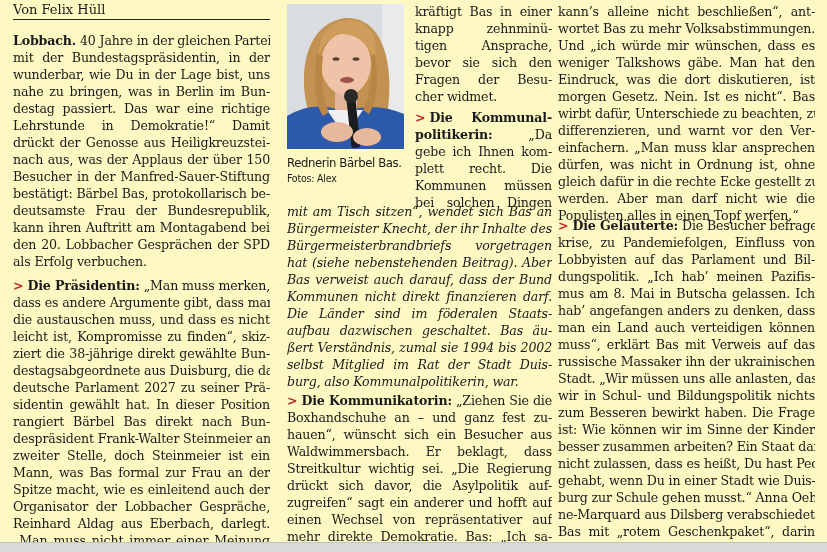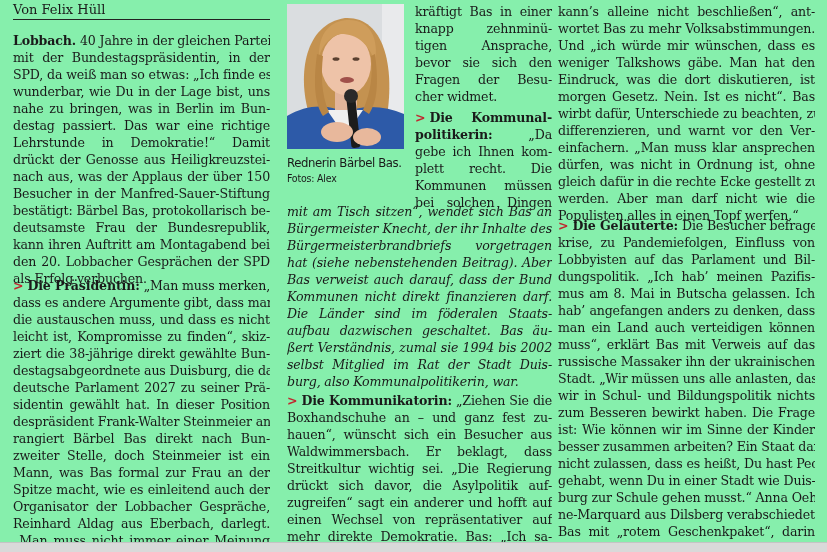--- a/index.html
+++ b/index.html
@@ -2,21 +2,21 @@
 <html><head>
   <meta charset="utf-8">
   <style>
     html, body { margin: 0; padding: 0; }
     body {
       width: 827px; height: 552px; overflow: hidden;
       background: #ffffff; position: relative;
       font-family: "DejaVu Serif", "Liberation Serif", serif;
       color: #1a1a1a;
     }
-    .page { position: absolute; left: 0; top: 0; width: 827px; height: 542px; background: #86efac; }
+    .page { position: absolute; left: 0; top: 0; width: 827px; height: 542px; background: #fef9c3; }
     .bottom-bar { position: absolute; left: 0; top: 542px; width: 827px; height: 10px; background: #d9d9d9; border-top: 1px solid #c4c4c4; }
     .col { position: absolute; top: 0; }
     .col1 { left: 13px; width: 257px; }
     .col2 { left: 287px; width: 265px; }
     .col3 { left: 558px; width: 257px; }
     .byline {
       position: absolute; left: 13px; top: 2px; width: 257px;
       font-size: 13px; line-height: 16px; padding-bottom: 1px;
       border-bottom: 1.5px solid #222;
     }
@@ -48,21 +48,20 @@
 <body>
 
 <div class="page">
 
   <div class="byline">Von Felix Hüll</div>
 
   <div class="col col1">
     <div class="para" style="top:32px; width:257px;">
       <span class="line"><span class="bold">Lobbach.</span><span> 40 Jahre in der gleichen Partei</span></span>
       <span class="line">mit der Bundestagspräsidentin, in der</span>
-      <span class="line">SPD, da weiß man so etwas: „Ich finde es</span>
       <span class="line">wunderbar, wie Du in der Lage bist, uns</span>
       <span class="line">nahe zu bringen, was in Berlin im Bun-</span>
       <span class="line">destag passiert. Das war eine richtige</span>
       <span class="line">Lehrstunde in Demokratie!“ Damit</span>
       <span class="line">drückt der Genosse aus Heiligkreuzstei-</span>
       <span class="line">nach aus, was der Applaus der über 150</span>
       <span class="line">Besucher in der Manfred-Sauer-Stiftung</span>
       <span class="line">bestätigt: Bärbel Bas, protokollarisch be-</span>
       <span class="line">deutsamste Frau der Bundesrepublik,</span>
       <span class="line">kann ihren Auftritt am Montagabend bei</span>
@@ -72,22 +71,22 @@
 
     <div class="para" style="top:277px; width:257px;">
       <span class="line"><span class="marker">&gt;</span><span class="bold">Die Präsidentin:</span><span> „Man muss merken,</span></span>
       <span class="line">dass es andere Argumente gibt, dass man</span>
       <span class="line">die austauschen muss, und dass es nicht</span>
       <span class="line">leicht ist, Kompromisse zu finden“, skiz-</span>
       <span class="line">ziert die 38-jährige direkt gewählte Bun-</span>
       <span class="line">destagsabgeordnete aus Duisburg, die das</span>
       <span class="line">deutsche Parlament 2027 zu seiner Prä-</span>
       <span class="line">sidentin gewählt hat. In dieser Position</span>
+      <span class="line">rangiert Bärbel Bas direkt nach Bun-</span>
       <span class="line">despräsident Frank-Walter Steinmeier an</span>
-      <span class="line">rangiert Bärbel Bas direkt nach Bun-</span>
       <span class="line">zweiter Stelle, doch Steinmeier ist ein</span>
       <span class="line">Mann, was Bas formal zur Frau an der</span>
       <span class="line">Spitze macht, wie es einleitend auch der</span>
       <span class="line">Organisator der Lobbacher Gespräche,</span>
       <span class="line">Reinhard Aldag aus Eberbach, darlegt.</span>
       <span class="line">„Man muss nicht immer einer Meinung</span>
       <span class="line">sein, aber wichtig ist der Dialog“ be-</span>
     </div>
   </div>
 

